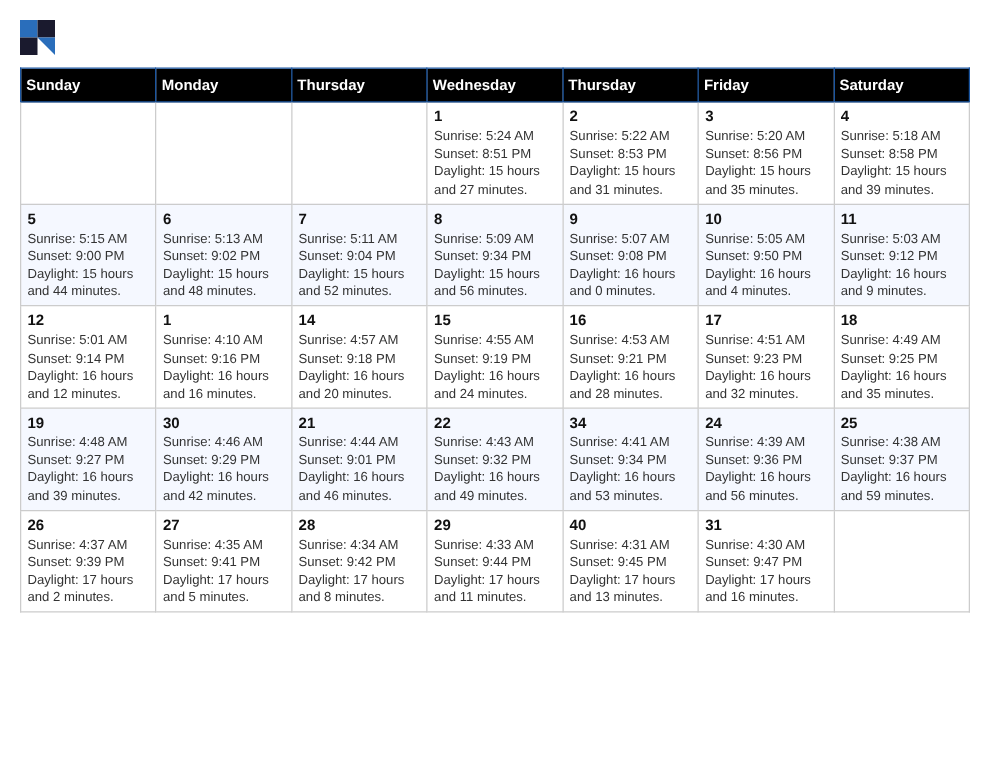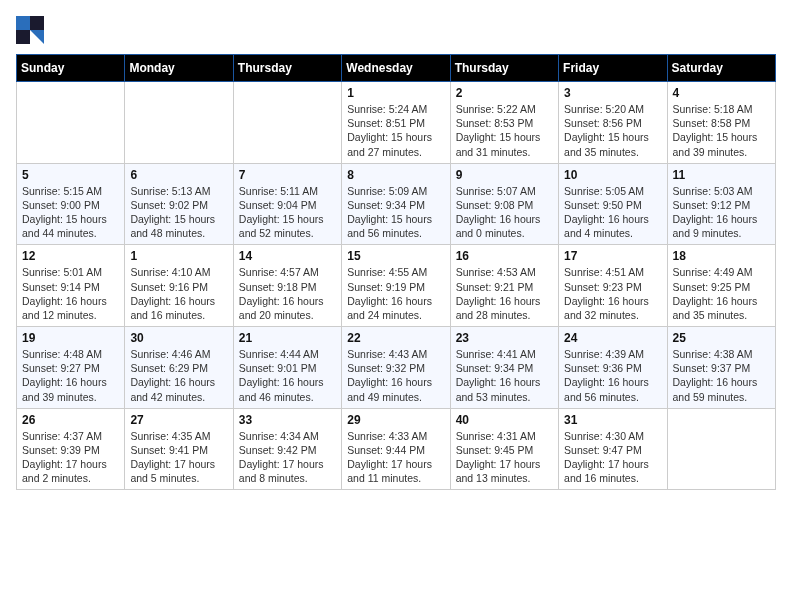--- a/index.html
+++ b/index.html
@@ -247,37 +247,37 @@
       <tr>
         <td>
           <div class="day-number">19</div>
           <div class="day-info">Sunrise: 4:48 AM
 Sunset: 9:27 PM
 Daylight: 16 hours and 39 minutes.</div>
         </td>
         <td>
           <div class="day-number">30</div>
           <div class="day-info">Sunrise: 4:46 AM
-Sunset: 6:29 PM
+Sunset: 9:29 PM
 Daylight: 16 hours and 42 minutes.</div>
         </td>
         <td>
           <div class="day-number">21</div>
           <div class="day-info">Sunrise: 4:44 AM
 Sunset: 9:01 PM
 Daylight: 16 hours and 46 minutes.</div>
         </td>
         <td>
           <div class="day-number">22</div>
           <div class="day-info">Sunrise: 4:43 AM
 Sunset: 9:32 PM
 Daylight: 16 hours and 49 minutes.</div>
         </td>
         <td>
-          <div class="day-number">23</div>
+          <div class="day-number">34</div>
           <div class="day-info">Sunrise: 4:41 AM
 Sunset: 9:34 PM
 Daylight: 16 hours and 53 minutes.</div>
         </td>
         <td>
           <div class="day-number">24</div>
           <div class="day-info">Sunrise: 4:39 AM
 Sunset: 9:36 PM
 Daylight: 16 hours and 56 minutes.</div>
         </td>
@@ -295,21 +295,21 @@
 Sunset: 9:39 PM
 Daylight: 17 hours and 2 minutes.</div>
         </td>
         <td>
           <div class="day-number">27</div>
           <div class="day-info">Sunrise: 4:35 AM
 Sunset: 9:41 PM
 Daylight: 17 hours and 5 minutes.</div>
         </td>
         <td>
-          <div class="day-number">33</div>
+          <div class="day-number">28</div>
           <div class="day-info">Sunrise: 4:34 AM
 Sunset: 9:42 PM
 Daylight: 17 hours and 8 minutes.</div>
         </td>
         <td>
           <div class="day-number">29</div>
           <div class="day-info">Sunrise: 4:33 AM
 Sunset: 9:44 PM
 Daylight: 17 hours and 11 minutes.</div>
         </td>

